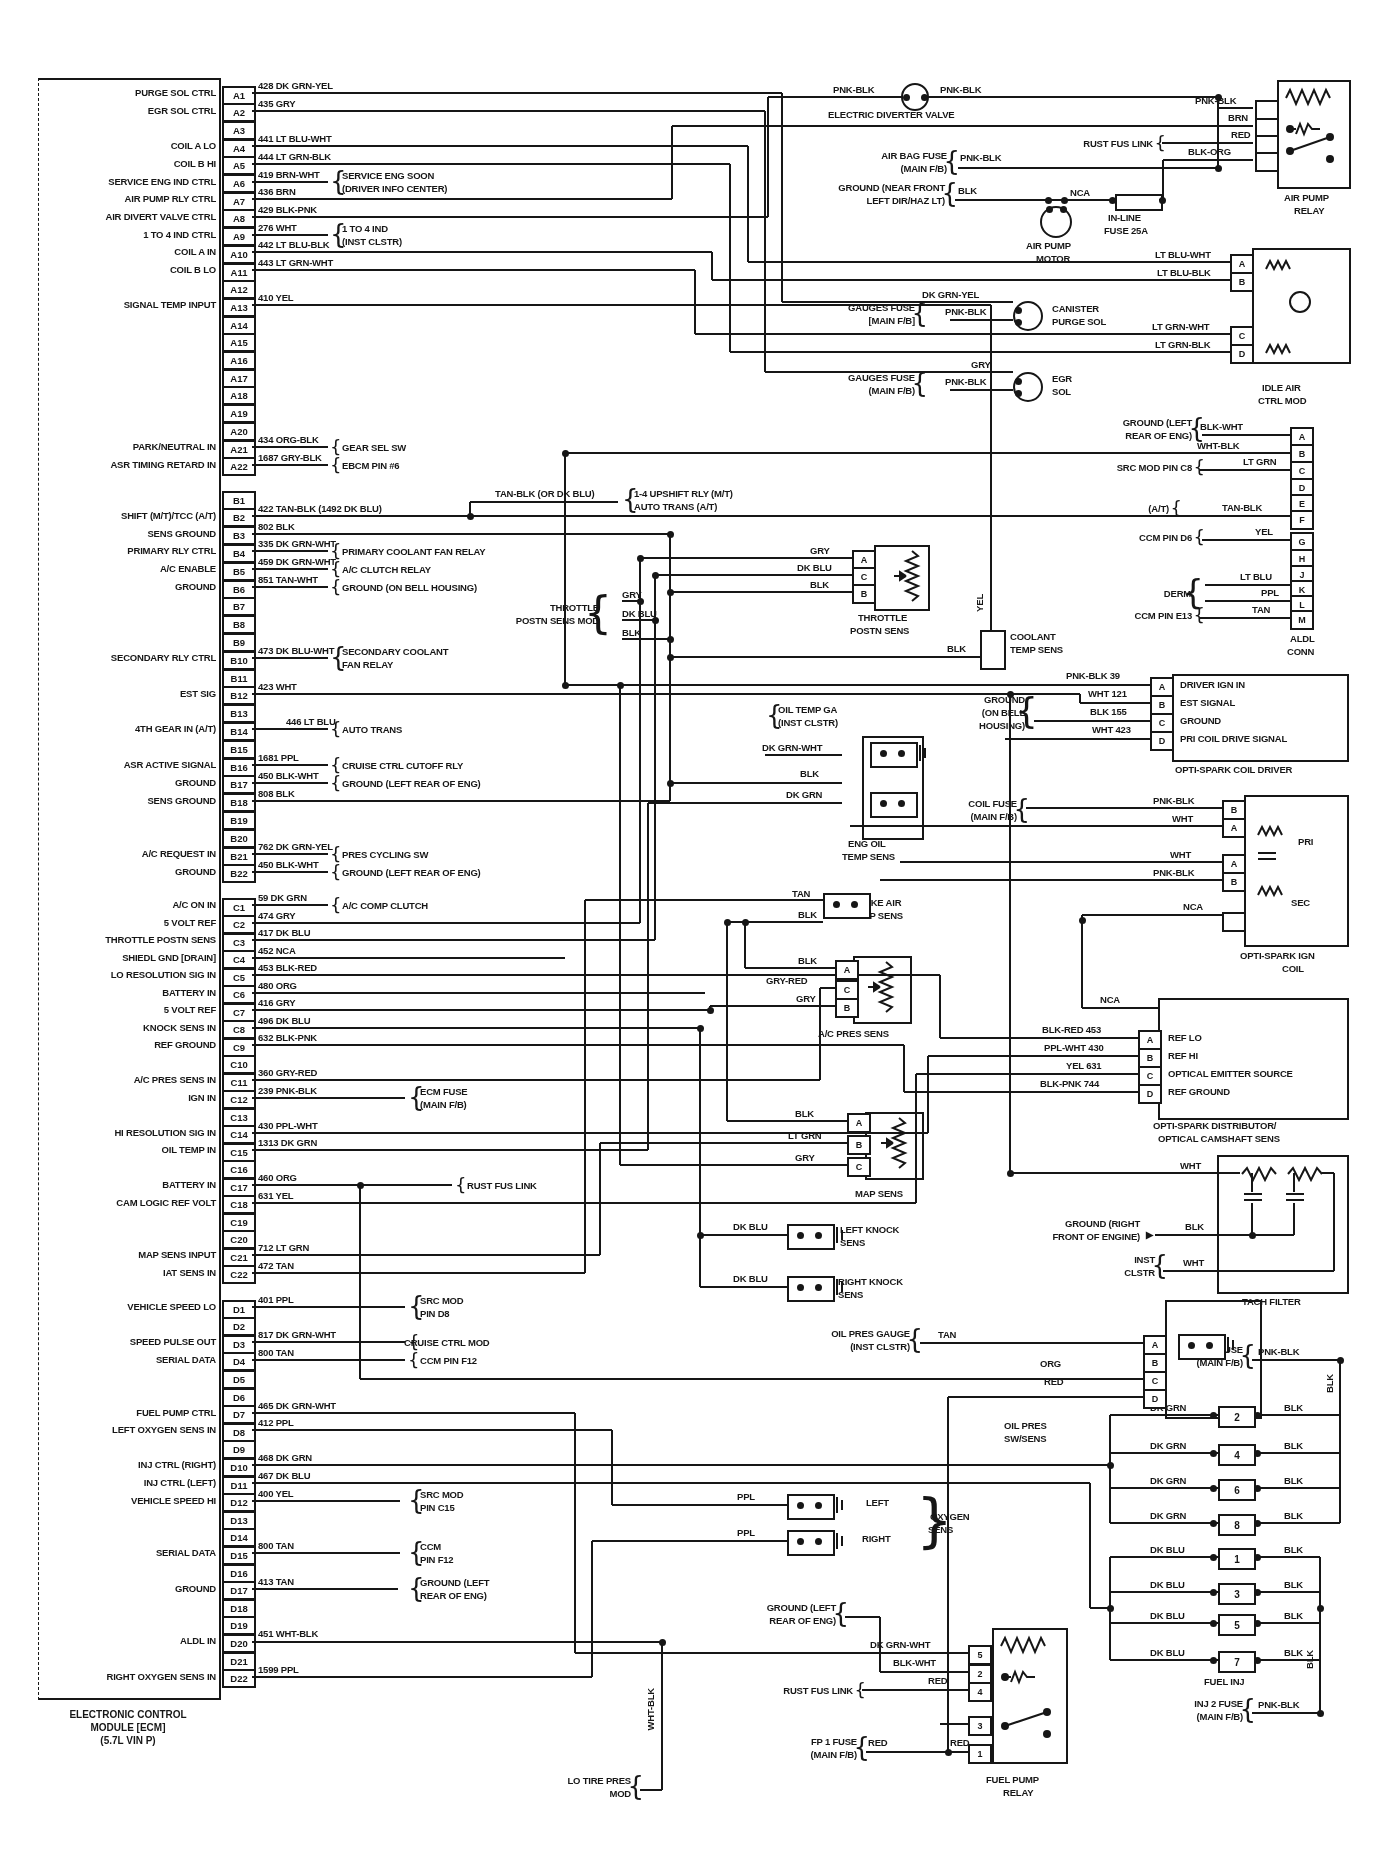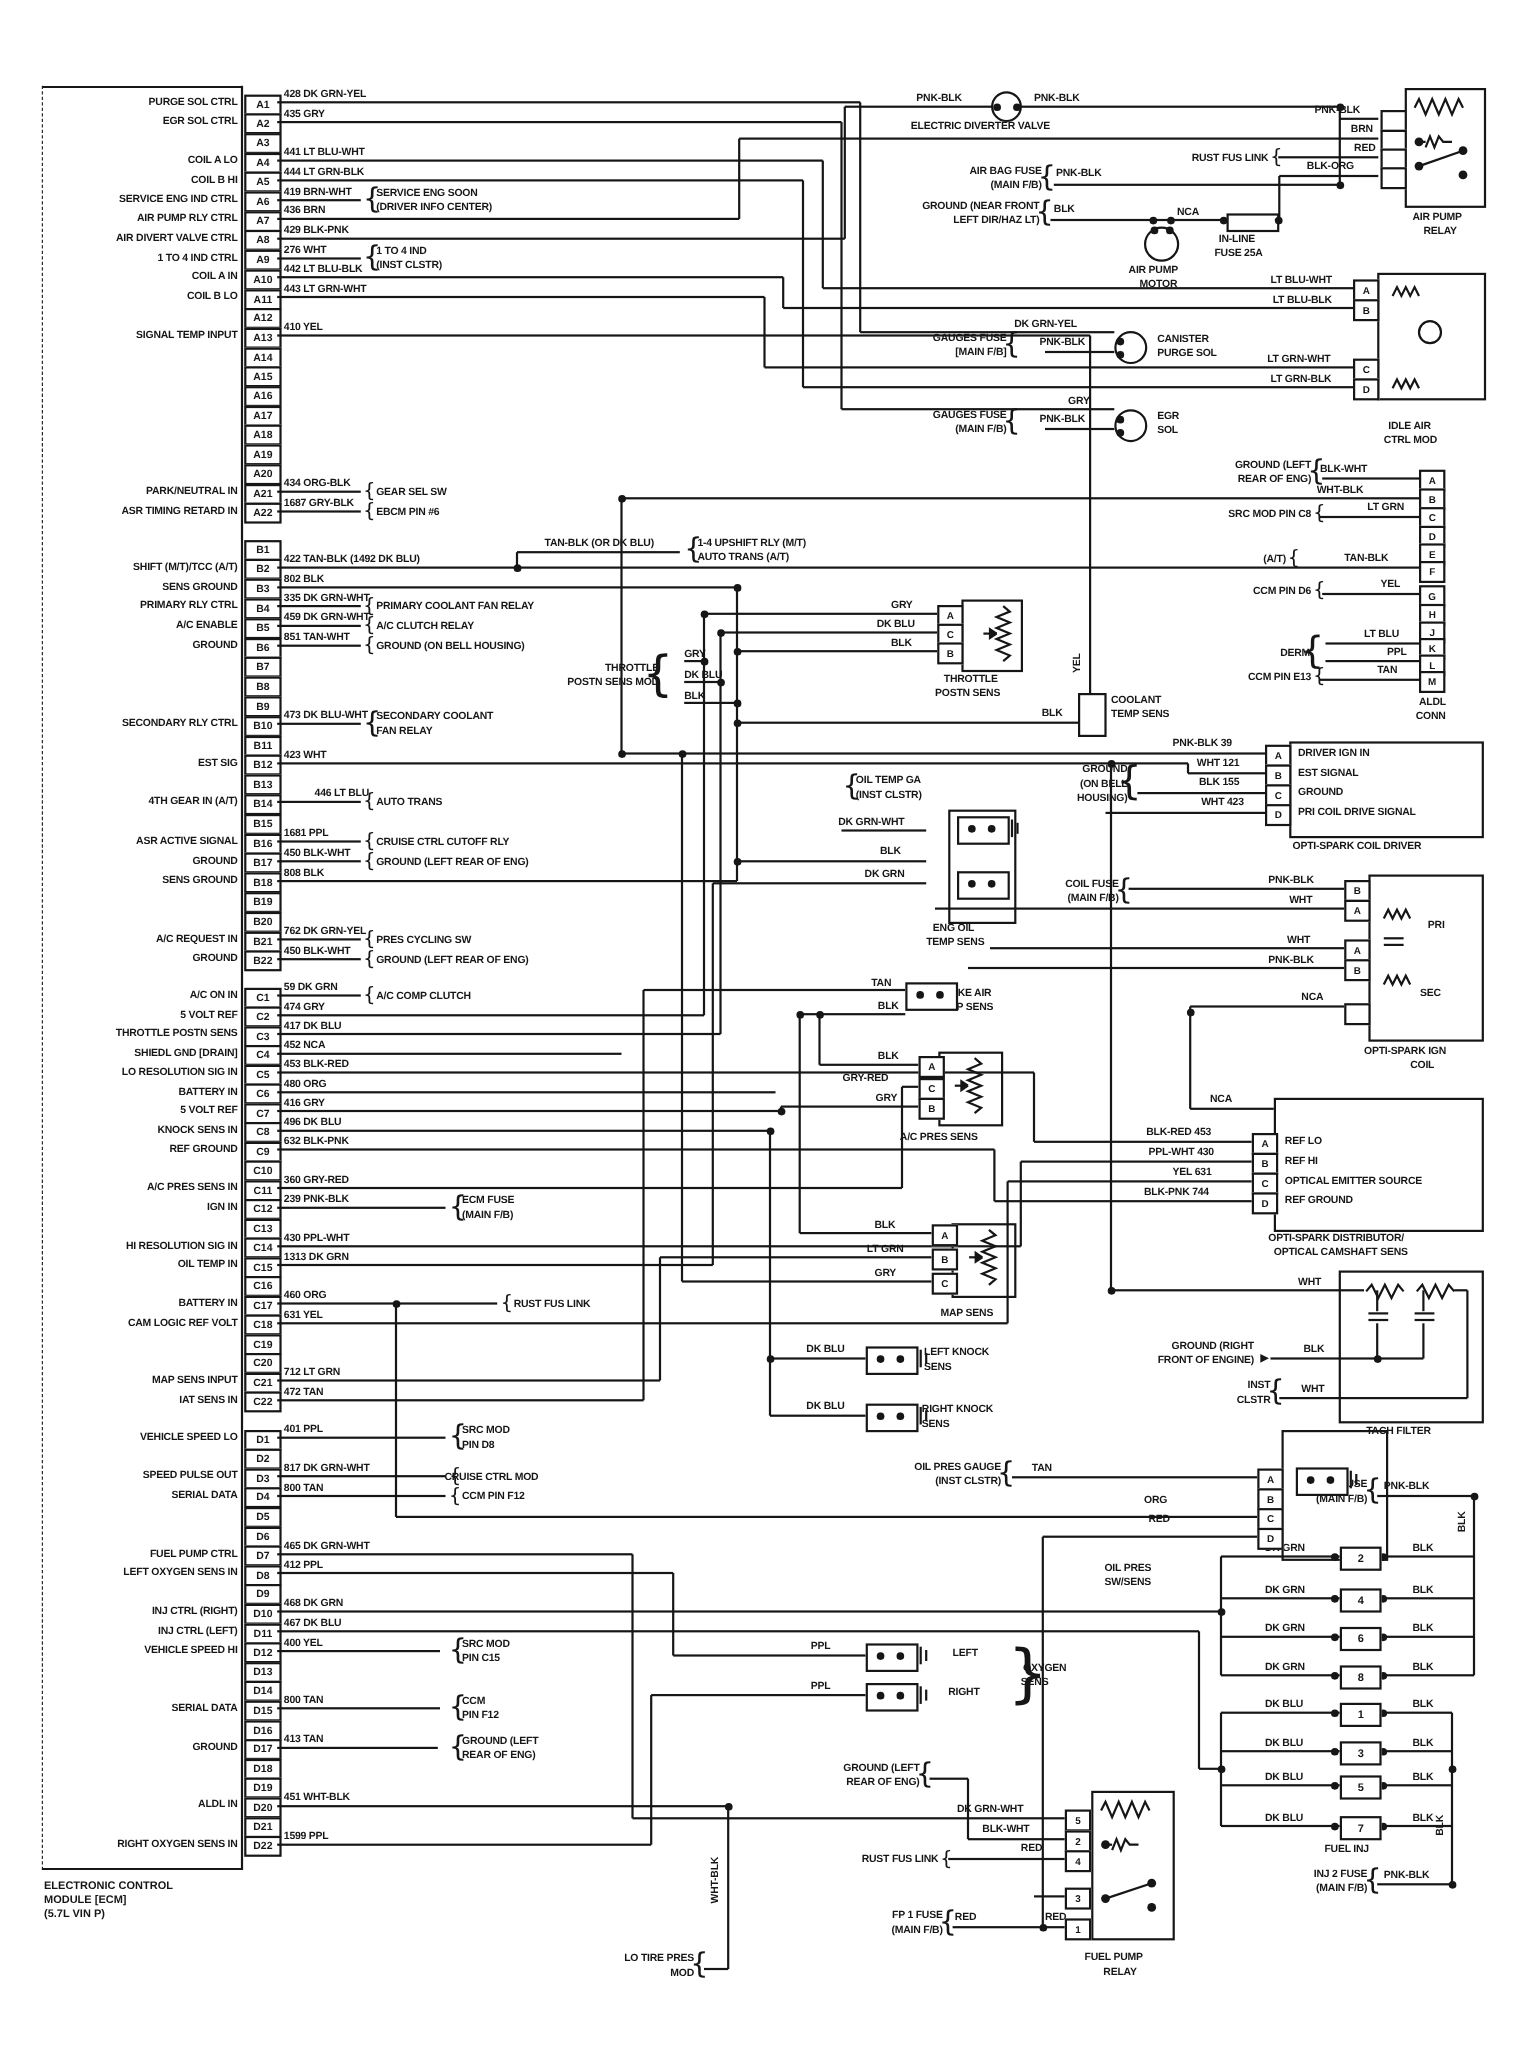--- a/index.html
+++ b/index.html
@@ -14,21 +14,21 @@
   .ecmpb{position:absolute;width:30px;height:15px;border:2px solid #161616;background:#fff;
       font-size:9.5px;display:flex;align-items:center;justify-content:center;}
   .nb{position:absolute;width:34px;height:18px;border:2px solid #161616;background:#fff;
       font-size:10px;display:flex;align-items:center;justify-content:center;}
   .bx{position:absolute;border:2px solid #161616;background:transparent;}
   .ecmbox{position:absolute;border:2px solid #161616;border-left:1px dashed #161616;}
   .cir{position:absolute;border:2px solid #161616;border-radius:50%;background:#fff;}
   .c2{position:absolute;border:2px solid #161616;background:#fff;}
   .brace{position:absolute;font-weight:normal;font-family:"DejaVu Sans",sans-serif;color:#161616;}
   .cap{position:absolute;background:#161616;}
-  #caption{position:absolute;left:40px;top:1708px;width:176px;font-size:10px;line-height:13px;}
+  #caption{position:absolute;left:40px;top:1708px;width:176px;text-align:center;font-size:10px;line-height:13px;}
   svg{position:absolute;overflow:visible;}
 </style>
 </head>
 <body>
 
 <div id="canvas">
   <div class="ecmbox" style="left:38px;top:78px;width:180px;height:1618px;"></div>
   <div id="caption">
     <div>ELECTRONIC CONTROL</div>
     <div>MODULE [ECM]</div>

